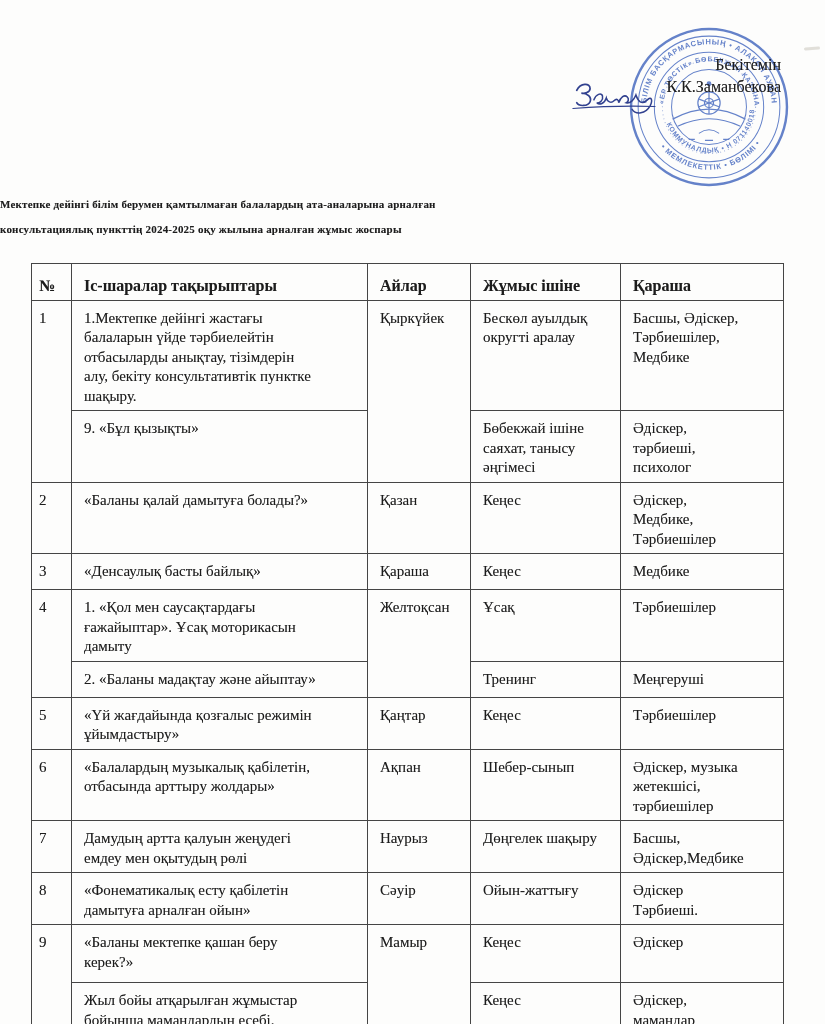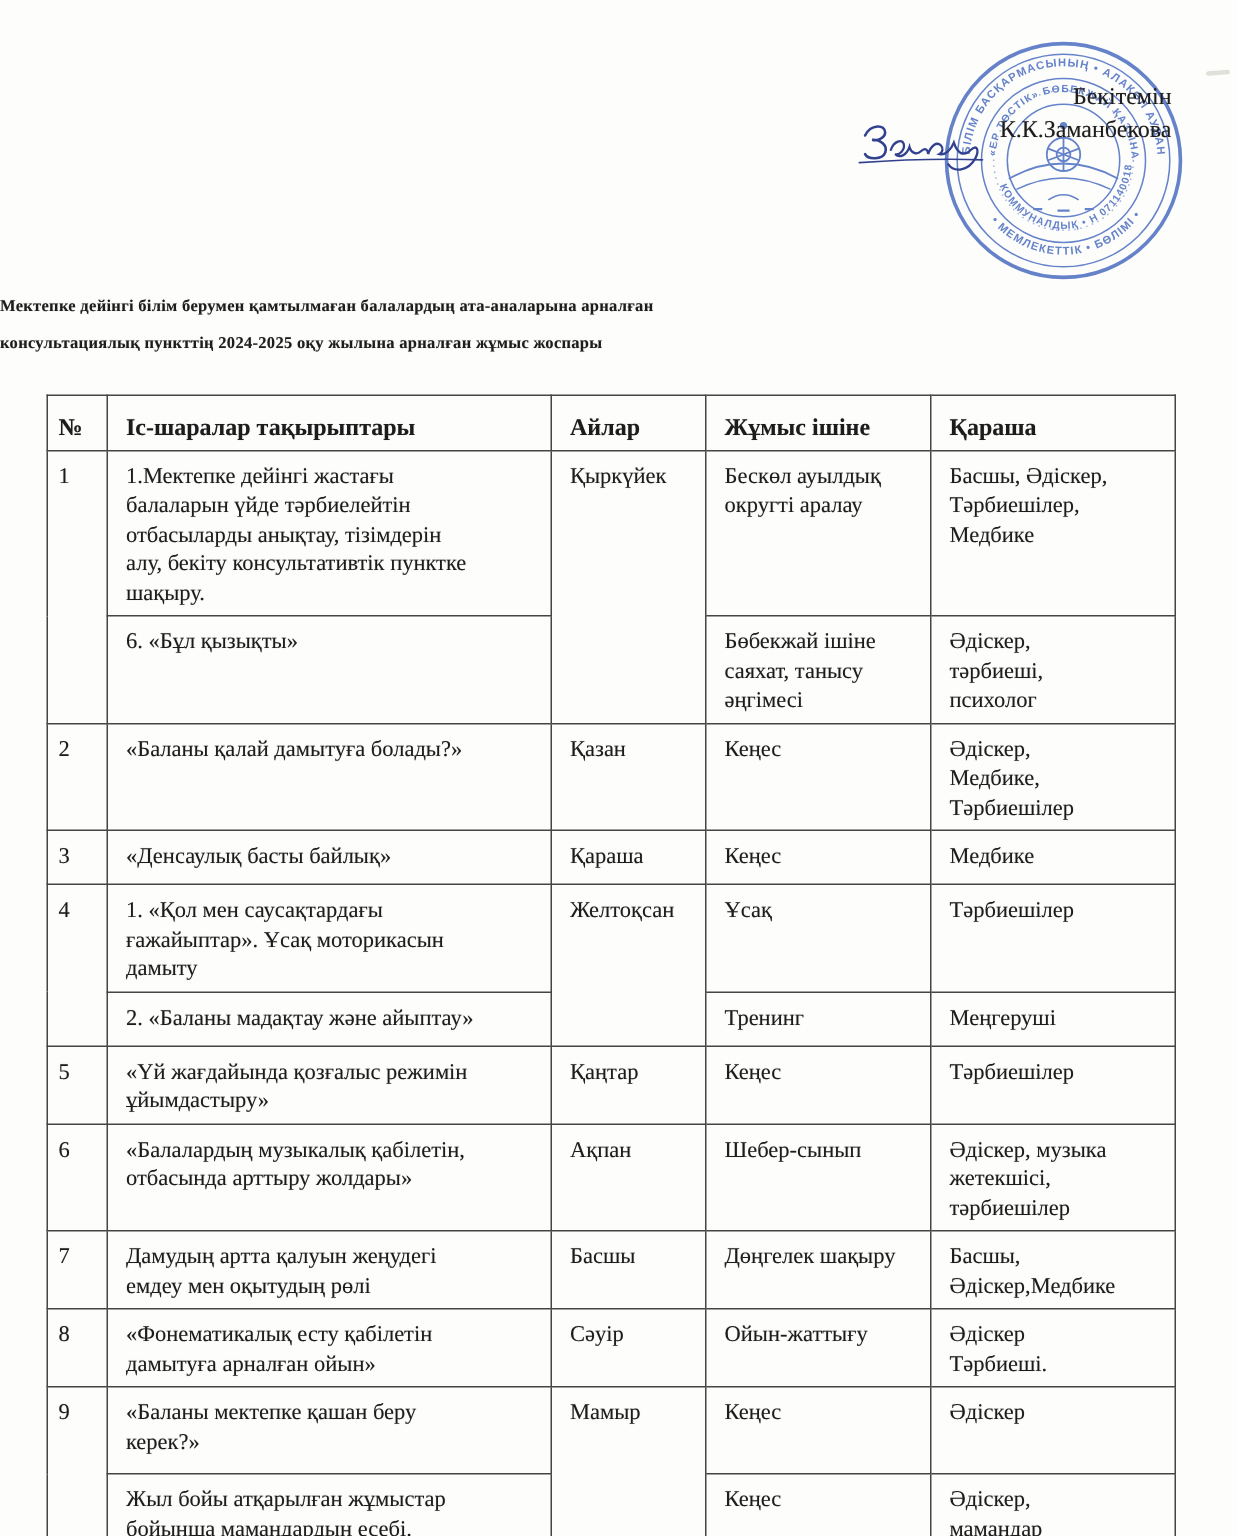--- a/index.html
+++ b/index.html
@@ -140,21 +140,21 @@
 алу, бекіту консультативтік пунктке
 шақыру.</td>
           <td rowspan="2">Қыркүйек</td>
           <td>Бескөл ауылдық
 округті аралау</td>
           <td>Басшы, Әдіскер,
 Тәрбиешілер,
 Медбике</td>
         </tr>
         <tr style="height: 54px;">
-          <td>6. «Бұл қызықты»</td>
+          <td>9. «Бұл қызықты»</td>
           <td>Бөбекжай ішіне
 саяхат, танысу
 әңгімесі</td>
           <td>Әдіскер,
 тәрбиеші,
 психолог</td>
         </tr>
         <tr style="height: 56px;">
           <td class="num">2</td>
           <td>«Баланы қалай дамытуға болады?»</td>
@@ -200,21 +200,21 @@
           <td>Ақпан</td>
           <td>Шебер-сынып</td>
           <td>Әдіскер, музыка
 жетекшісі,
 тәрбиешілер</td>
         </tr>
         <tr style="height: 43px;">
           <td class="num">7</td>
           <td>Дамудың артта қалуын жеңудегі
 емдеу мен оқытудың рөлі</td>
-          <td>Басшы</td>
+          <td>Наурыз</td>
           <td>Дөңгелек шақыру</td>
           <td>Басшы,
 Әдіскер,Медбике</td>
         </tr>
         <tr style="height: 45px;">
           <td class="num">8</td>
           <td>«Фонематикалық есту қабілетін
 дамытуға арналған ойын»</td>
           <td>Сәуір</td>
           <td>Ойын-жаттығу</td>

